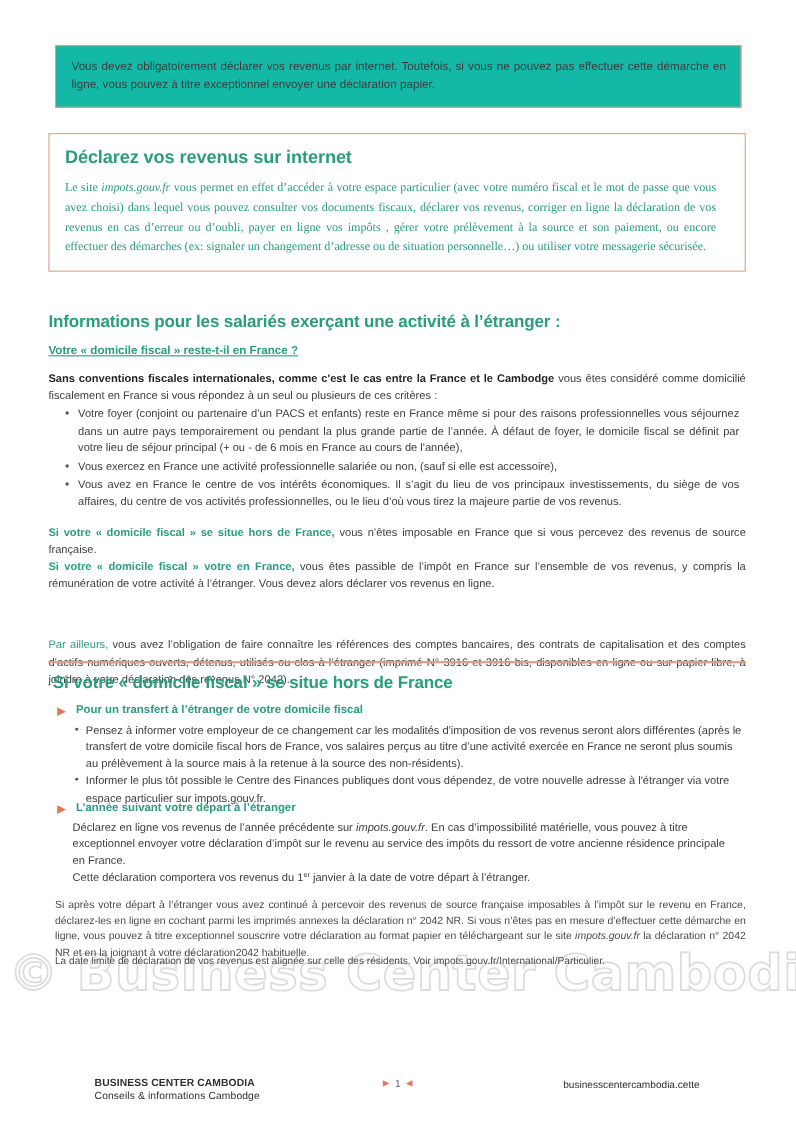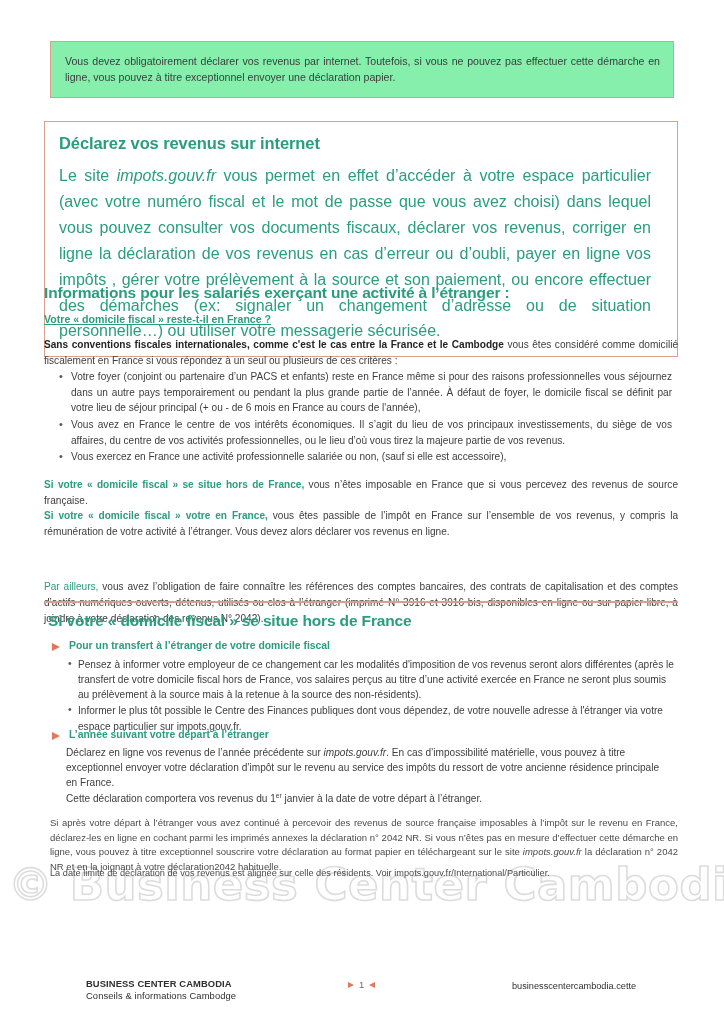--- a/index.html
+++ b/index.html
@@ -43,21 +43,21 @@
   .content { position: relative; z-index: 2; }
 
   
   .notice-box {
     position: absolute;
     left: 50px;
     top: 41px;
     width: 624px;
     box-sizing: border-box;
     border: 1px solid #d9a08c;
-    background: #86efac;
+    background: #14b8a6;
     padding: 11px 13px 11px 14px;
   }
   .notice-box p {
     margin: 0;
     font-size: 10.6px;
     line-height: 1.55;
     color: #3d3d3d;
     text-align: justify;
   }
 
@@ -73,24 +73,25 @@
   }
   .internet-box h2 {
     margin: 2px 0 10px 0;
     font-size: 16.5px;
     font-weight: bold;
     color: #2a9d7f;
     letter-spacing: -0.1px;
   }
   .internet-box p {
     margin: 0;
-    font-size: 16px;
+    font-size: 11px;
     line-height: 1.62;
     color: #2a9d7f;
     text-align: justify;
+    font-family: Liberation Serif, serif;
   }
   .ital { font-style: italic; }
 
   
   .sec-title {
     position: absolute;
     font-size: 15.5px;
     font-weight: bold;
     color: #2a9d7f;
     letter-spacing: -0.15px;
@@ -279,22 +280,22 @@
     <div class="sec-title" style="left:44px; top:284px; width:640px;">Informations pour les salariés exerçant une activité à l’étranger :</div>
 
     <div class="sub-underline" style="left:44px; top:313px;">Votre « domicile fiscal » reste-t-il en France ?</div>
 
     <div class="para" style="left:44px; top:337px; width:634px;">
       <b>Sans conventions fiscales internationales, comme c'est le cas entre la France et le Cambodge</b><span> vous êtes considéré comme domicilié fiscalement en France si vous répondez à un seul ou plusieurs de ces critères :</span>
     </div>
 
     <ul class="bullets" style="left:56px; top:369px; width:616px;">
       <li>Votre foyer (conjoint ou partenaire d’un PACS et enfants) reste en France même si pour des raisons professionnelles vous séjournez dans un autre pays temporairement ou pendant la plus grande partie de l’année. À défaut de foyer, le domicile fiscal se définit par votre lieu de séjour principal (+ ou - de 6 mois en France au cours de l'année),</li>
+      <li>Vous exercez en France une activité professionnelle salariée ou non, (sauf si elle est accessoire),</li>
       <li>Vous avez en France le centre de vos intérêts économiques. Il s’agit du lieu de vos principaux investissements, du siège de vos affaires, du centre de vos activités professionnelles, ou le lieu d’où vous tirez la majeure partie de vos revenus.</li>
-      <li>Vous exercez en France une activité professionnelle salariée ou non, (sauf si elle est accessoire),</li>
     </ul>
 
     <div class="green-para" style="left:44px; top:477px; width:634px;">
       <span class="g">Si votre « domicile fiscal » se situe hors de France,</span><span> vous n’êtes imposable en France que si vous percevez des revenus de source française.</span>
     </div>
 
     <div class="green-para" style="left:44px; top:508px; width:634px;">
       <span class="g">Si votre « domicile fiscal » votre en France,</span><span> vous êtes passible de l’impôt en France sur l’ensemble de vos revenus, y compris la rémunération de votre activité à l’étranger. Vous devez alors déclarer vos revenus en ligne.</span>
     </div>
 

